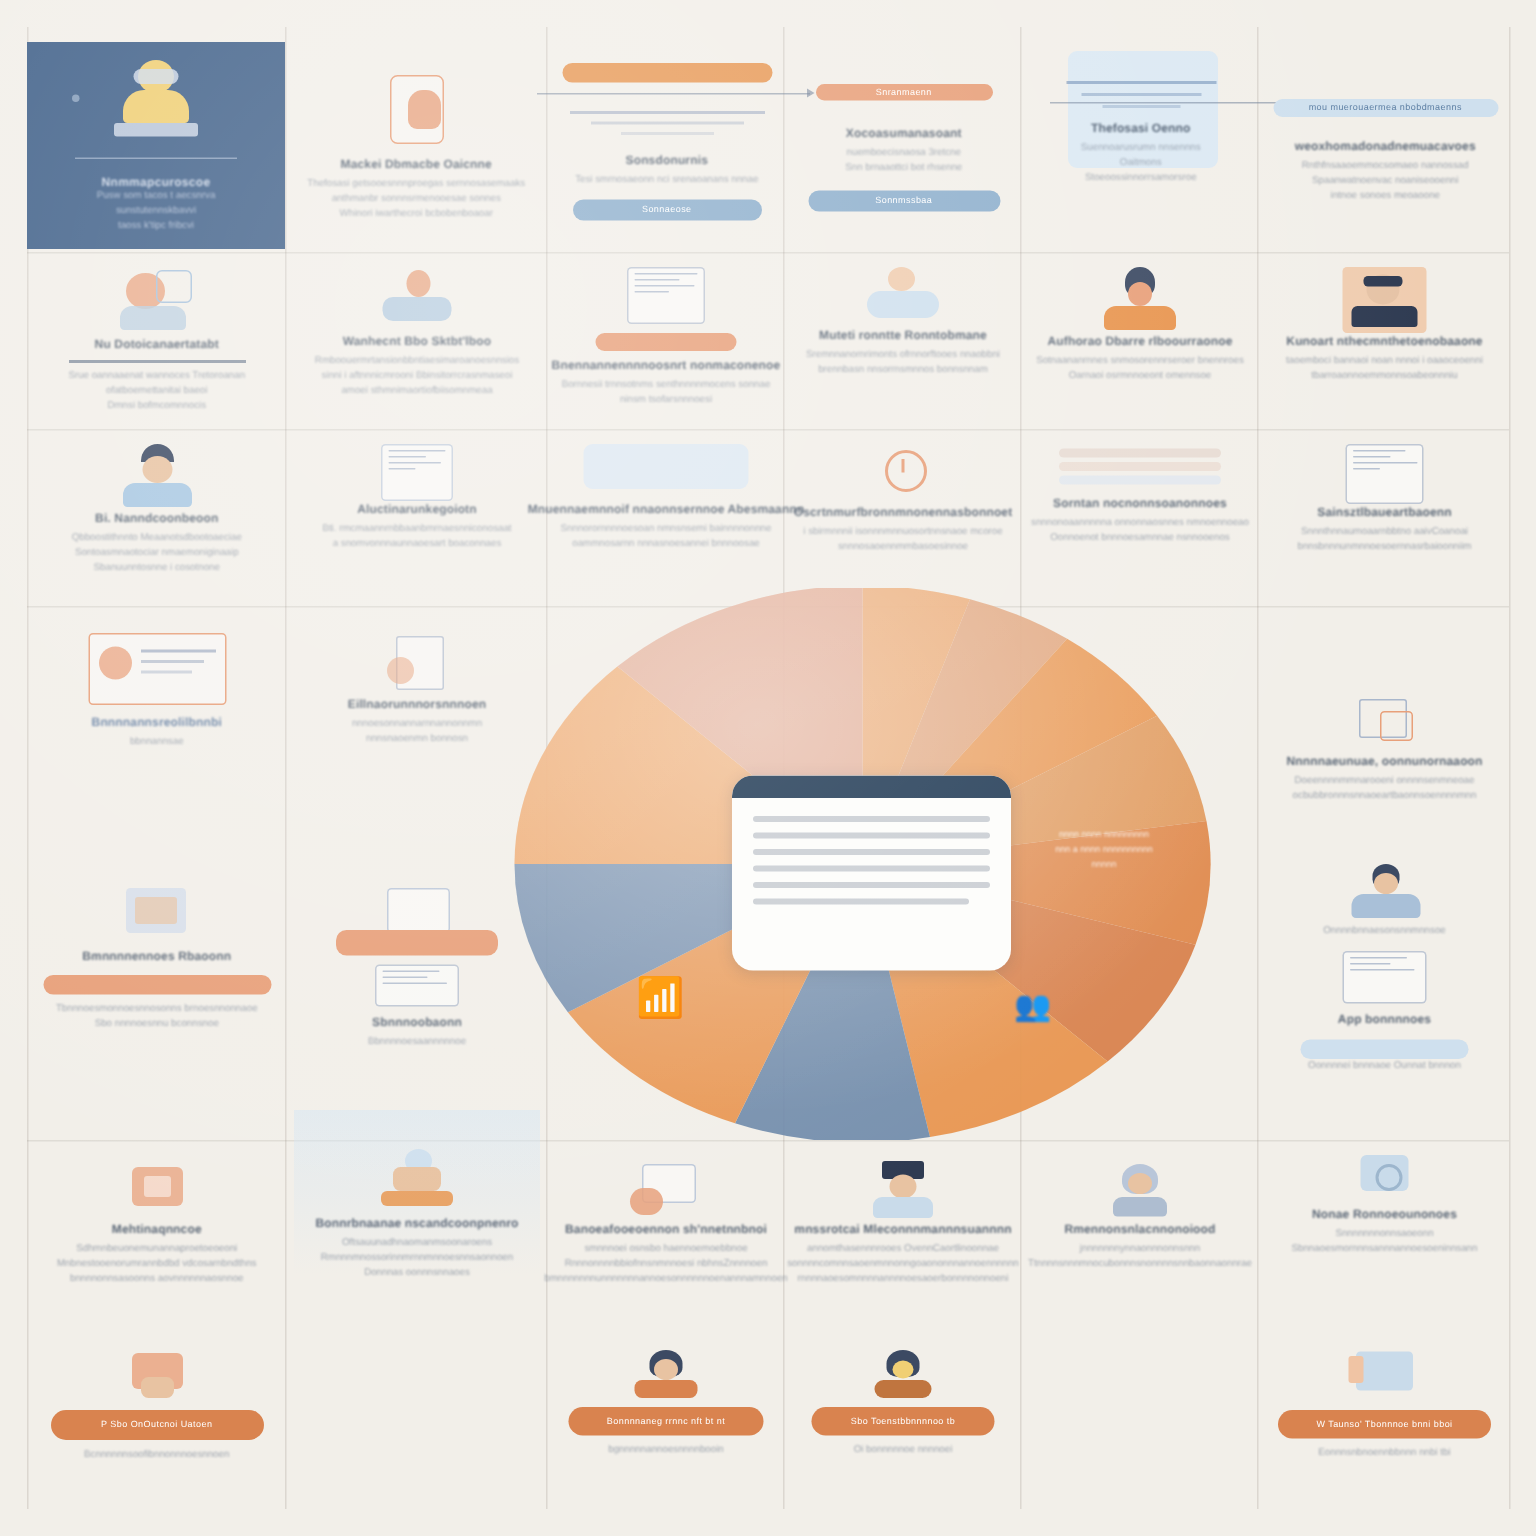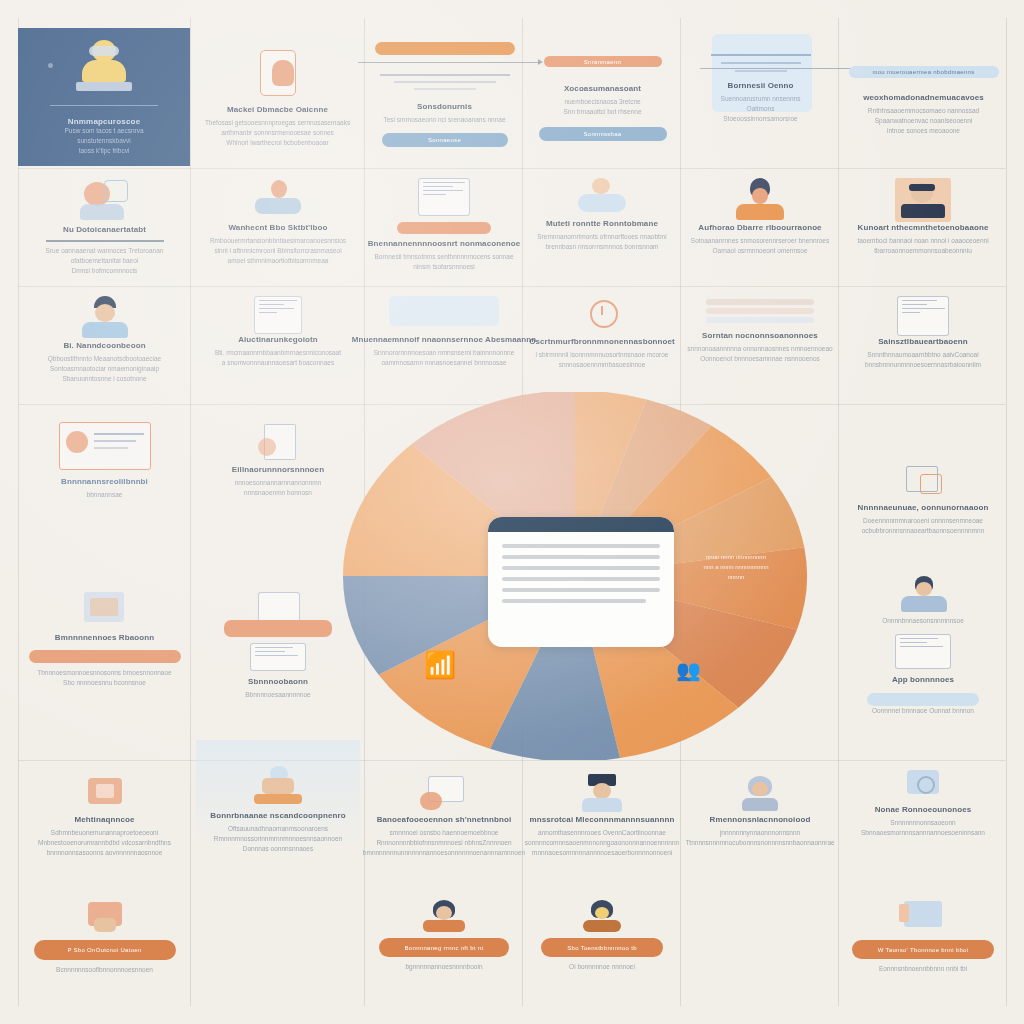--- a/index.html
+++ b/index.html
@@ -143,21 +143,21 @@
     <div class="pill blue" style="width:128px;height:14px;margin-top:10px;">Sonnmssbaa</div>
   </div>
 
   <div class="cell" style="left:688px;top:30px;width:145px;height:136px;">
     <div class="blue-panel" style="left:24px;top:4px;width:100px;height:78px;"></div>
     <div style="position:relative;width:100px;margin-top:6px;z-index:2;">
       <div style="height:2px;background:rgba(110,140,180,.55);margin:14px 0 6px;"></div>
       <div style="height:2px;background:rgba(110,140,180,.40);margin:6px 10px;"></div>
       <div style="height:2px;background:rgba(110,140,180,.30);margin:6px 24px;"></div>
     </div>
-    <div class="heading" style="margin-top:2px;position:relative;z-index:2;">Bornnesii Oenno</div>
+    <div class="heading" style="margin-top:2px;position:relative;z-index:2;">Thefosasi Oenno</div>
     <div class="body-l">Suennoarusrumn nnsennns</div>
     <div class="body-l">Oaitmons</div>
     <div class="body-l">Stoeoossinnorrsamorsroe</div>
   </div>
 
   <div class="arrow-line" style="left:358px;top:62px;width:182px;"></div>
   <div class="arrow-head" style="left:538px;top:59px;"></div>
   <div class="arrow-line" style="left:700px;top:68px;width:190px;"></div>
 
   <div class="cell" style="left:846px;top:40px;width:155px;height:126px;">

